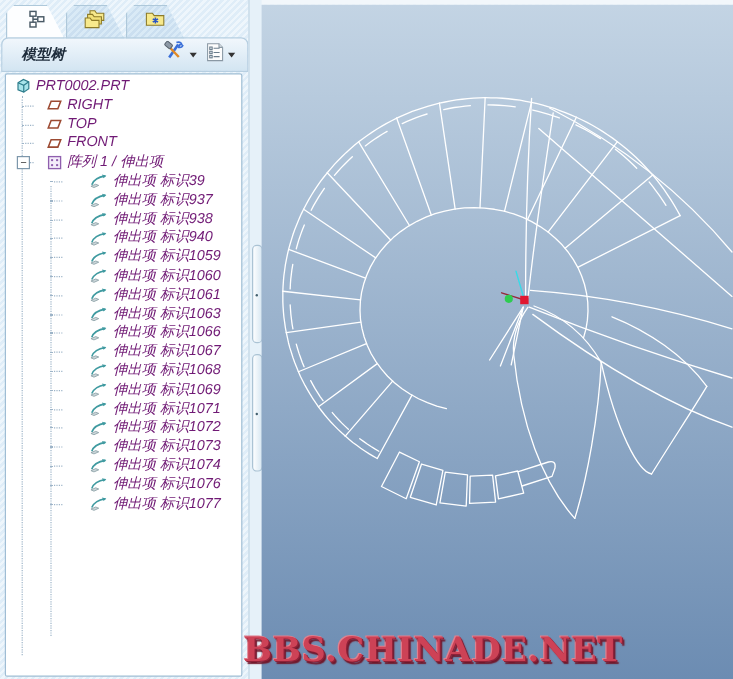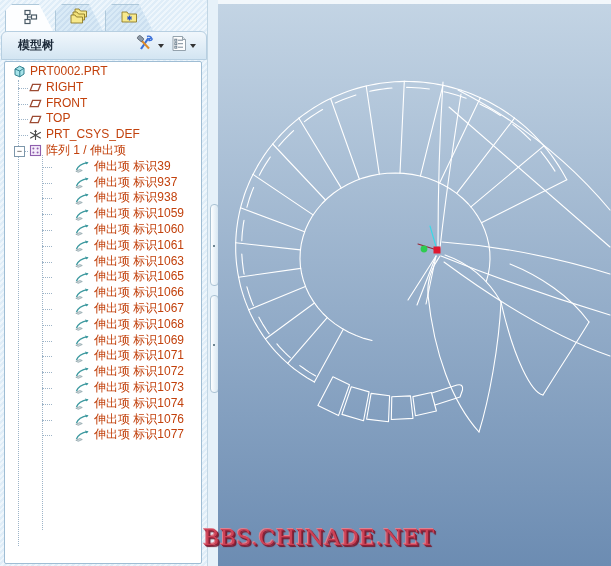--- a/index.html
+++ b/index.html
@@ -1,21 +1,21 @@
 <!DOCTYPE html>
 <html><head>
 <meta charset="utf-8">
 <style>
   html,body{margin:0;padding:0;background:#dfeaf4;}
   #app{position:relative;width:611px;height:566px;overflow:hidden;
        font-family:"Liberation Sans","DejaVu Sans",sans-serif;
        background:repeating-linear-gradient(135deg,#eef6fc 0 2px,#dfedf8 2px 4px);}
 
   
-  .panel{position:absolute;left:0;top:0;width:207px;height:509px;}
+  .panel{position:absolute;left:0;top:0;width:207px;height:509px;font-style:italic;}
   .tabs{position:absolute;left:5px;top:4px;height:27px;display:flex;}
   .tab{width:47px;height:27px;margin-right:1px;position:relative;
        clip-path:polygon(0 100%,0 7px,7px 0,calc(100% - 15px) 0,100% 100%);
        background:repeating-linear-gradient(135deg,#d9eaf6 0 2px,#cbdff0 2px 4px);
        border:1px solid #aec8da;display:flex;align-items:center;justify-content:center;cursor:pointer;}
   .tab.active{background:#fdfeff;}
   .hdr{position:absolute;left:1px;top:31px;width:204px;height:27px;
        background:linear-gradient(#f1f7fc,#d3e5f2);
        border:1px solid #b7cfe1;border-radius:6px 6px 0 0;
        display:flex;align-items:center;}
@@ -25,24 +25,24 @@
   .dd{width:0;height:0;border-left:3px solid transparent;border-right:3px solid transparent;
       border-top:4px solid #333;display:inline-block;}
 
   
   .treebox{position:absolute;left:4px;top:61px;width:196px;height:501px;background:#fff;
            border:1px solid #9fbdd4;border-radius:2px;overflow:hidden;}
   #tree{position:relative;padding-top:2px;height:100%;}
   .vline{position:absolute;border-left:1px dotted #9db4c8;width:0;}
   #v1{left:13px;top:18px;height:466px;}
   #v2{left:37px;top:93px;height:375px;}
-  .trow{position:relative;height:15.8px;line-height:15.8px;font-size:12px;color:#c2410c;
+  .trow{position:relative;height:15.8px;line-height:15.8px;font-size:12px;color:#701a75;
         white-space:nowrap;cursor:default;}
   .trow.d0{padding-left:8px;}
-  .trow.d1{padding-left:24px;}
+  .trow.d1{padding-left:34px;}
   .trow.d2{padding-left:70px;}
   .trow.d1::before{content:"";position:absolute;left:13px;top:8px;width:10px;border-top:1px dotted #9db4c8;}
   .trow.d2::before{content:"";position:absolute;left:37px;top:8px;width:10px;border-top:1px dotted #9db4c8;}
   .ticon{display:inline-block;vertical-align:middle;margin-right:4px;line-height:0;}
   .tlabel{vertical-align:middle;}
   .expand{position:absolute;left:9px;top:3px;width:9px;height:9px;background:#fff;
           border:1px solid #7d97ab;font-size:9px;line-height:8px;text-align:center;color:#333;cursor:pointer;}
   .expand::before{content:"−";}
 
   
@@ -51,21 +51,21 @@
   .sash-handle{position:absolute;left:2px;width:7px;border:1px solid #abc3d4;border-radius:4px;
         background:linear-gradient(90deg,#fdfeff,#dcead5 0);background:linear-gradient(90deg,#fdfeff,#d8e7f2);cursor:pointer;}
   .sash-dot{position:absolute;left:2px;width:2px;height:2px;background:#44606f;border-radius:50%;}
 
   
   .topstrip{position:absolute;left:218px;top:0;width:393px;height:4px;background:#f2f7fb;}
   .viewport{position:absolute;left:218px;top:4px;width:393px;height:562px;cursor:crosshair;}
   .viewport svg{position:absolute;left:0;top:0;stroke-linecap:round;stroke-linejoin:round;}
   .viewport svg path{fill:none;stroke-width:1.1;}
   .watermark{position:absolute;left:203px;top:525px;font-family:"DejaVu Serif","Liberation Serif",serif;
-      font-weight:normal;font-size:22px;letter-spacing:0.5px;
+      font-weight:bold;font-size:28px;letter-spacing:0.5px;
       text-shadow:1px 1px 0 #8e2138,2px 2px 1px #70182b,-1px -1px 0 #e0808f;}
 </style>
 </head>
 <body>
 <div id="app">
 
   <div class="panel">
     <div class="tabs">
       <div class="tab active">
         <span>
@@ -140,30 +140,24 @@
         <div class="vline" id="v2"></div>
       <div class="trow d0"><span class="ticon"><svg width="13" height="13" viewBox="0 0 13 13">
                 <path d="M2 4 L6.5 1.2 L11 3.2 L11 9 L6.8 11.8 L2 9.8 Z" fill="#a8e4ea" stroke="#2e7d8c" stroke-width="1"></path>
                 <path d="M2 4 L6.8 6 L11 3.2 M6.8 6 L6.8 11.8" fill="none" stroke="#2e7d8c" stroke-width="1"></path>
               </svg></span><span class="tlabel">PRT0002.PRT</span></div>
           <div class="trow d1"><span class="ticon"><svg width="13" height="13" viewBox="0 0 13 13">
                 <path d="M3.6 3.4 H11.6 L9.2 9.6 H1.2 Z" fill="none" stroke="#9c4a32" stroke-width="1.3"></path>
               </svg></span><span class="tlabel">RIGHT</span></div>
           <div class="trow d1"><span class="ticon"><svg width="13" height="13" viewBox="0 0 13 13">
                 <path d="M3.6 3.4 H11.6 L9.2 9.6 H1.2 Z" fill="none" stroke="#9c4a32" stroke-width="1.3"></path>
-              </svg></span><span class="tlabel">FRONT</span></div>
+              </svg></span><span class="tlabel">TOP</span></div>
           <div class="trow d1"><span class="ticon"><svg width="13" height="13" viewBox="0 0 13 13">
                 <path d="M3.6 3.4 H11.6 L9.2 9.6 H1.2 Z" fill="none" stroke="#9c4a32" stroke-width="1.3"></path>
-              </svg></span><span class="tlabel">TOP</span></div>
-          <div class="trow d1"><span class="ticon"><svg width="13" height="13" viewBox="0 0 13 13">
-                <g stroke="#4a4a4a" stroke-width="1.1" fill="none">
-                  <path d="M6.5 1.5 V11 M1.2 9.3 L11.8 3.2 M1.2 3.2 L11.8 9.3"></path>
-                </g>
-                <path d="M6.5 0.5 l-1.6 2.6 h3.2 z" fill="#4a4a4a"></path>
-              </svg></span><span class="tlabel">PRT_CSYS_DEF</span></div>
+              </svg></span><span class="tlabel">FRONT</span></div>
           <div class="trow d1"><span class="expand"></span><span class="ticon"><svg width="13" height="13" viewBox="0 0 13 13">
                 <rect x="1.5" y="1.5" width="10" height="10" fill="#f5edfa" stroke="#8f5fae" stroke-width="1.1"></rect>
                 <g fill="#8f5fae">
                   <circle cx="4.4" cy="4.4" r="1"></circle>
                   <circle cx="8.6" cy="4.4" r="1"></circle>
                   <circle cx="4.4" cy="8.6" r="1"></circle>
                   <circle cx="8.6" cy="8.6" r="1"></circle>
                 </g>
               </svg></span><span class="tlabel">阵列 1 / 伸出项</span></div>
           <div class="trow d2"><span class="ticon"><svg width="15" height="13" viewBox="0 0 15 13">
@@ -178,41 +172,41 @@
               </svg></span><span class="tlabel">伸出项 标识937</span></div>
           <div class="trow d2"><span class="ticon"><svg width="15" height="13" viewBox="0 0 15 13">
                 <path d="M1.5 10 C3 5.5 7.5 3.5 12.8 2.6" fill="none" stroke="#3f9aa0" stroke-width="1.4"></path>
                 <path d="M13.6 2.4 l-3.6 -0.9 l1.3 3 z" fill="#3f9aa0"></path>
                 <path d="M0.8 11.2 l4 -1.7 l2.5 1 l-4 1.8 z" fill="#ccd7da" stroke="#8aa0a6" stroke-width="0.7"></path>
               </svg></span><span class="tlabel">伸出项 标识938</span></div>
           <div class="trow d2"><span class="ticon"><svg width="15" height="13" viewBox="0 0 15 13">
                 <path d="M1.5 10 C3 5.5 7.5 3.5 12.8 2.6" fill="none" stroke="#3f9aa0" stroke-width="1.4"></path>
                 <path d="M13.6 2.4 l-3.6 -0.9 l1.3 3 z" fill="#3f9aa0"></path>
                 <path d="M0.8 11.2 l4 -1.7 l2.5 1 l-4 1.8 z" fill="#ccd7da" stroke="#8aa0a6" stroke-width="0.7"></path>
+              </svg></span><span class="tlabel">伸出项 标识940</span></div>
+          <div class="trow d2"><span class="ticon"><svg width="15" height="13" viewBox="0 0 15 13">
+                <path d="M1.5 10 C3 5.5 7.5 3.5 12.8 2.6" fill="none" stroke="#3f9aa0" stroke-width="1.4"></path>
+                <path d="M13.6 2.4 l-3.6 -0.9 l1.3 3 z" fill="#3f9aa0"></path>
+                <path d="M0.8 11.2 l4 -1.7 l2.5 1 l-4 1.8 z" fill="#ccd7da" stroke="#8aa0a6" stroke-width="0.7"></path>
               </svg></span><span class="tlabel">伸出项 标识1059</span></div>
           <div class="trow d2"><span class="ticon"><svg width="15" height="13" viewBox="0 0 15 13">
                 <path d="M1.5 10 C3 5.5 7.5 3.5 12.8 2.6" fill="none" stroke="#3f9aa0" stroke-width="1.4"></path>
                 <path d="M13.6 2.4 l-3.6 -0.9 l1.3 3 z" fill="#3f9aa0"></path>
                 <path d="M0.8 11.2 l4 -1.7 l2.5 1 l-4 1.8 z" fill="#ccd7da" stroke="#8aa0a6" stroke-width="0.7"></path>
               </svg></span><span class="tlabel">伸出项 标识1060</span></div>
           <div class="trow d2"><span class="ticon"><svg width="15" height="13" viewBox="0 0 15 13">
                 <path d="M1.5 10 C3 5.5 7.5 3.5 12.8 2.6" fill="none" stroke="#3f9aa0" stroke-width="1.4"></path>
                 <path d="M13.6 2.4 l-3.6 -0.9 l1.3 3 z" fill="#3f9aa0"></path>
                 <path d="M0.8 11.2 l4 -1.7 l2.5 1 l-4 1.8 z" fill="#ccd7da" stroke="#8aa0a6" stroke-width="0.7"></path>
               </svg></span><span class="tlabel">伸出项 标识1061</span></div>
           <div class="trow d2"><span class="ticon"><svg width="15" height="13" viewBox="0 0 15 13">
                 <path d="M1.5 10 C3 5.5 7.5 3.5 12.8 2.6" fill="none" stroke="#3f9aa0" stroke-width="1.4"></path>
                 <path d="M13.6 2.4 l-3.6 -0.9 l1.3 3 z" fill="#3f9aa0"></path>
                 <path d="M0.8 11.2 l4 -1.7 l2.5 1 l-4 1.8 z" fill="#ccd7da" stroke="#8aa0a6" stroke-width="0.7"></path>
               </svg></span><span class="tlabel">伸出项 标识1063</span></div>
-          <div class="trow d2"><span class="ticon"><svg width="15" height="13" viewBox="0 0 15 13">
-                <path d="M1.5 10 C3 5.5 7.5 3.5 12.8 2.6" fill="none" stroke="#3f9aa0" stroke-width="1.4"></path>
-                <path d="M13.6 2.4 l-3.6 -0.9 l1.3 3 z" fill="#3f9aa0"></path>
-                <path d="M0.8 11.2 l4 -1.7 l2.5 1 l-4 1.8 z" fill="#ccd7da" stroke="#8aa0a6" stroke-width="0.7"></path>
-              </svg></span><span class="tlabel">伸出项 标识1065</span></div>
           <div class="trow d2"><span class="ticon"><svg width="15" height="13" viewBox="0 0 15 13">
                 <path d="M1.5 10 C3 5.5 7.5 3.5 12.8 2.6" fill="none" stroke="#3f9aa0" stroke-width="1.4"></path>
                 <path d="M13.6 2.4 l-3.6 -0.9 l1.3 3 z" fill="#3f9aa0"></path>
                 <path d="M0.8 11.2 l4 -1.7 l2.5 1 l-4 1.8 z" fill="#ccd7da" stroke="#8aa0a6" stroke-width="0.7"></path>
               </svg></span><span class="tlabel">伸出项 标识1066</span></div>
           <div class="trow d2"><span class="ticon"><svg width="15" height="13" viewBox="0 0 15 13">
                 <path d="M1.5 10 C3 5.5 7.5 3.5 12.8 2.6" fill="none" stroke="#3f9aa0" stroke-width="1.4"></path>
                 <path d="M13.6 2.4 l-3.6 -0.9 l1.3 3 z" fill="#3f9aa0"></path>
                 <path d="M0.8 11.2 l4 -1.7 l2.5 1 l-4 1.8 z" fill="#ccd7da" stroke="#8aa0a6" stroke-width="0.7"></path>
               </svg></span><span class="tlabel">伸出项 标识1067</span></div>

